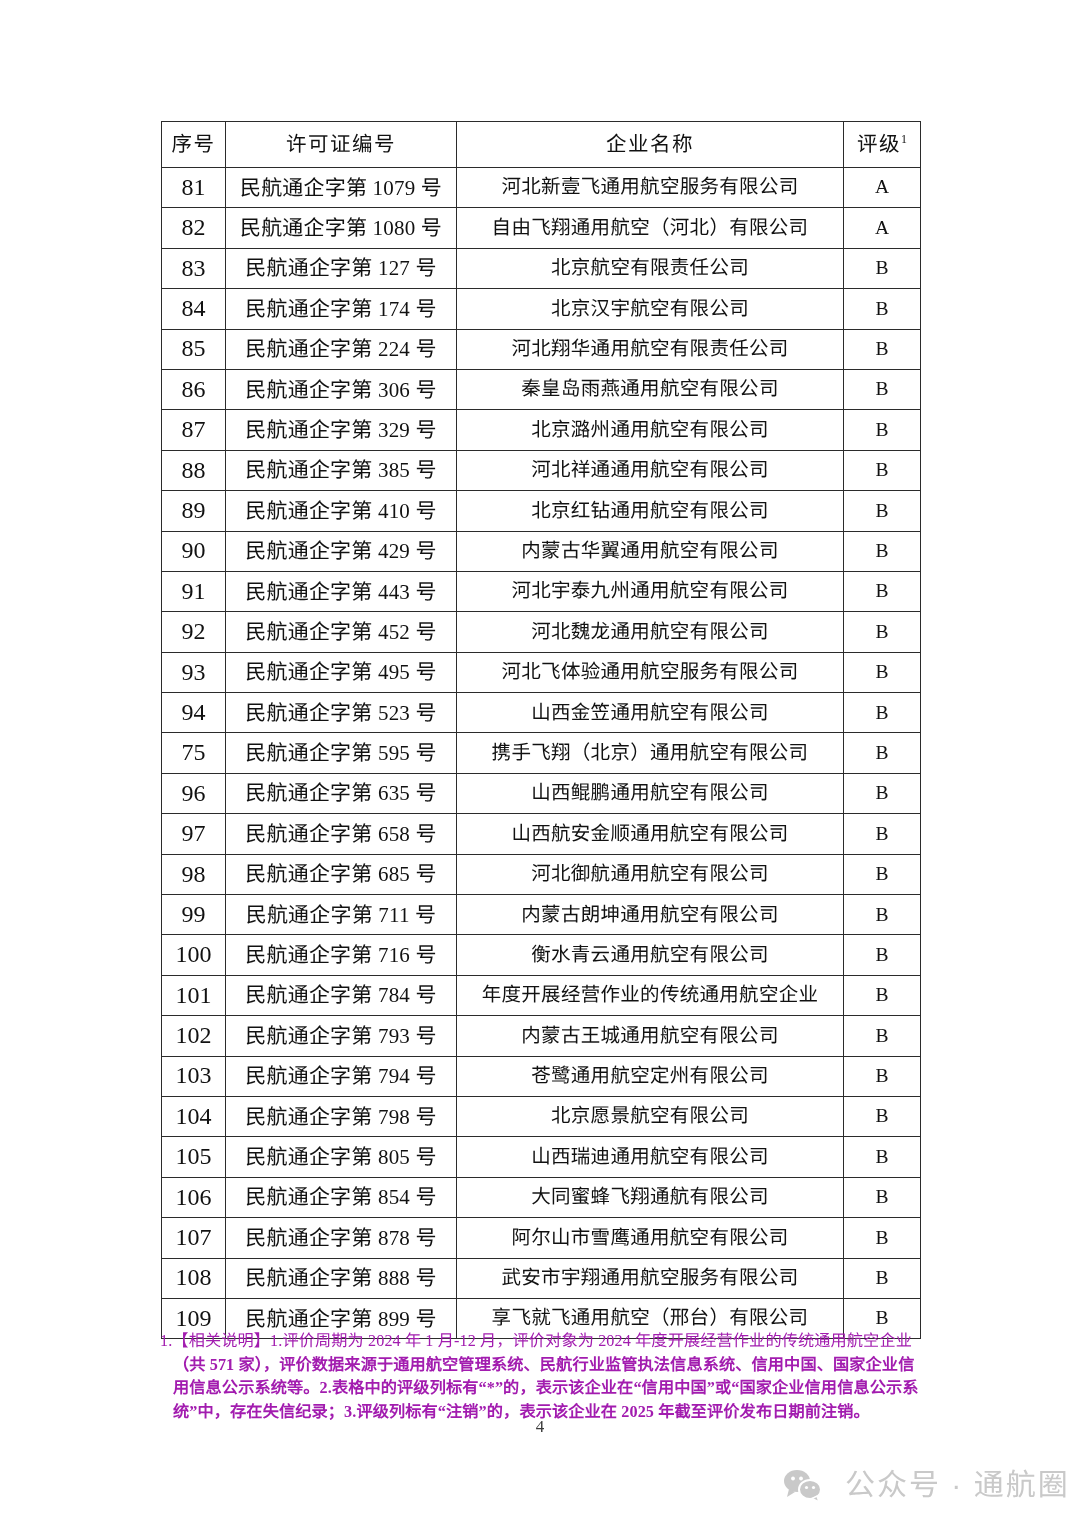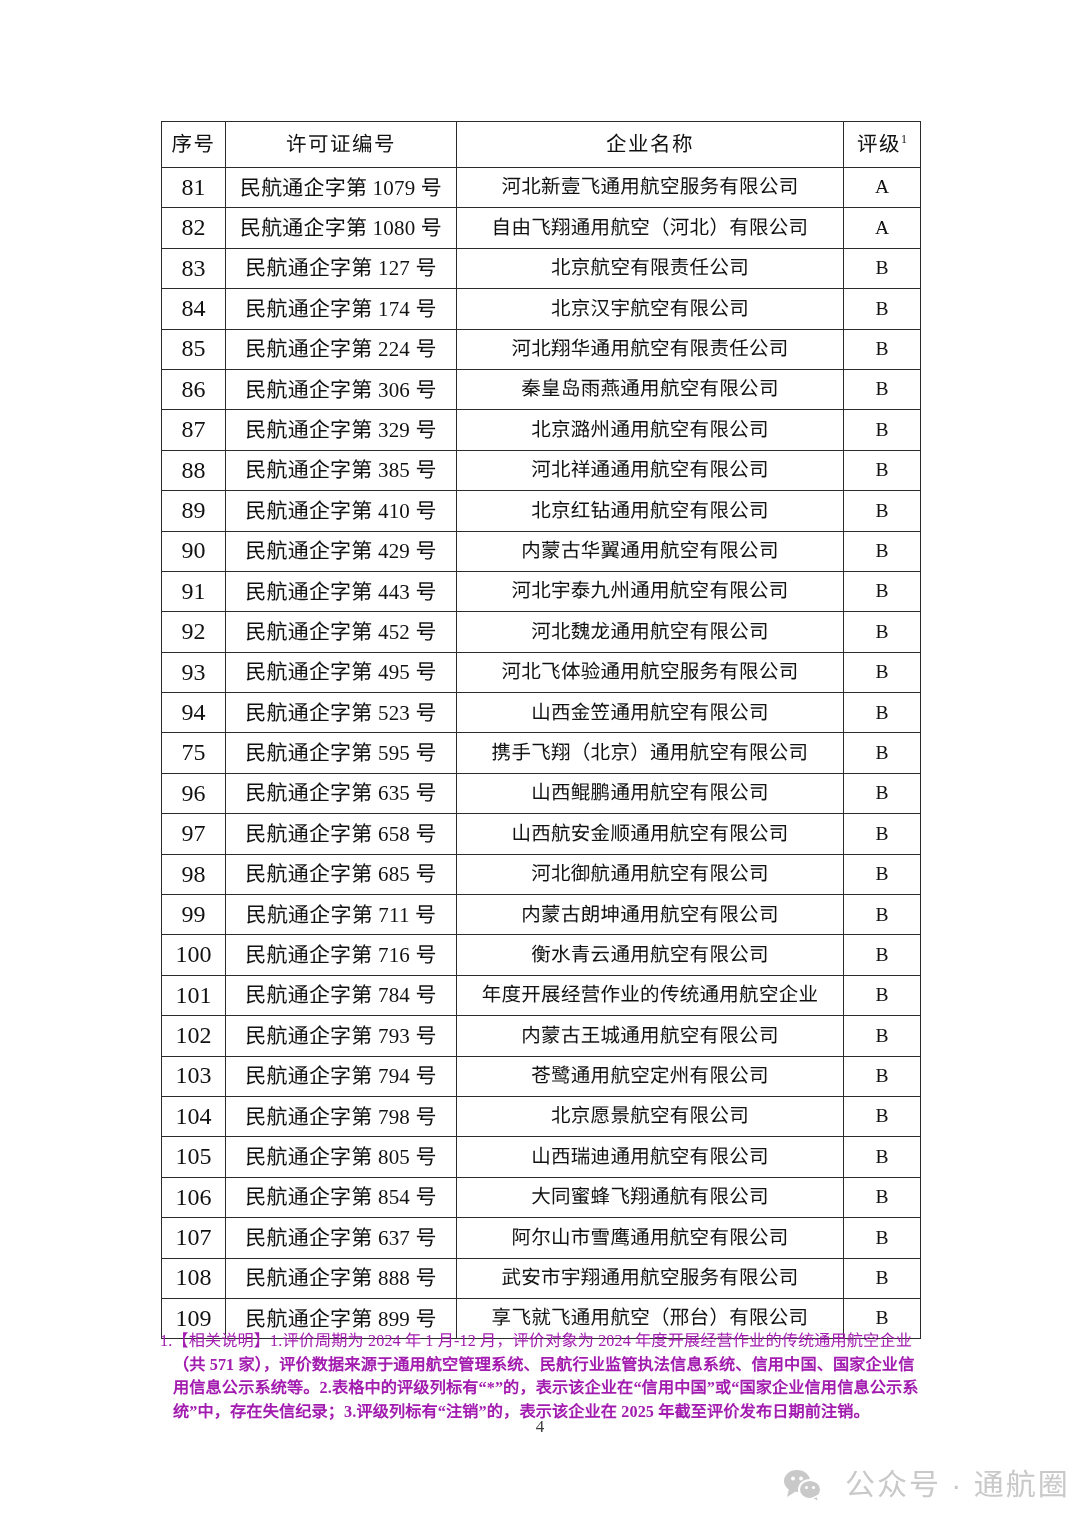--- a/index.html
+++ b/index.html
@@ -311,21 +311,21 @@
             <td class="grade">B</td>
           </tr>
           <tr>
             <td class="seq">106</td>
             <td class="lic">民航通企字第 854 号</td>
             <td class="name">大同蜜蜂飞翔通航有限公司</td>
             <td class="grade">B</td>
           </tr>
           <tr>
             <td class="seq">107</td>
-            <td class="lic">民航通企字第 637 号</td>
+            <td class="lic">民航通企字第 878 号</td>
             <td class="name">阿尔山市雪鹰通用航空有限公司</td>
             <td class="grade">B</td>
           </tr>
           <tr>
             <td class="seq">108</td>
             <td class="lic">民航通企字第 888 号</td>
             <td class="name">武安市宇翔通用航空服务有限公司</td>
             <td class="grade">B</td>
           </tr>
           <tr>

